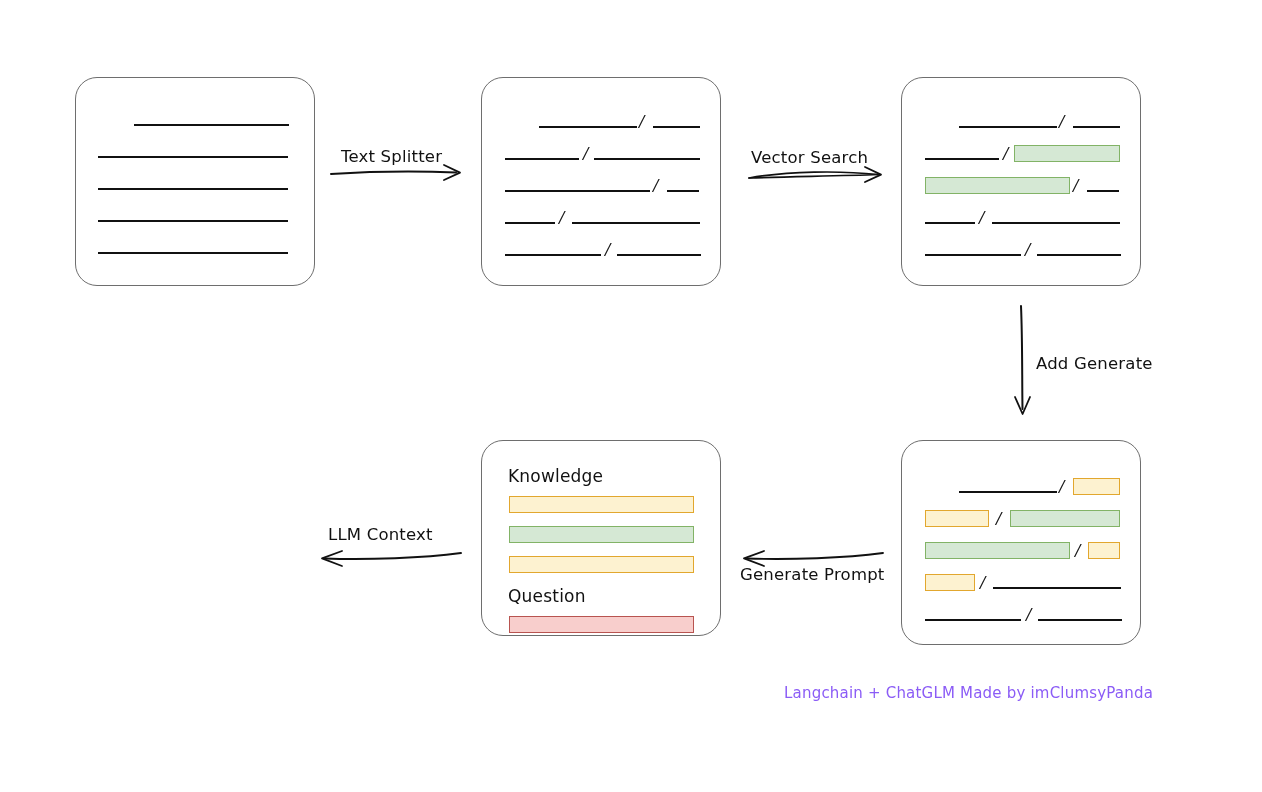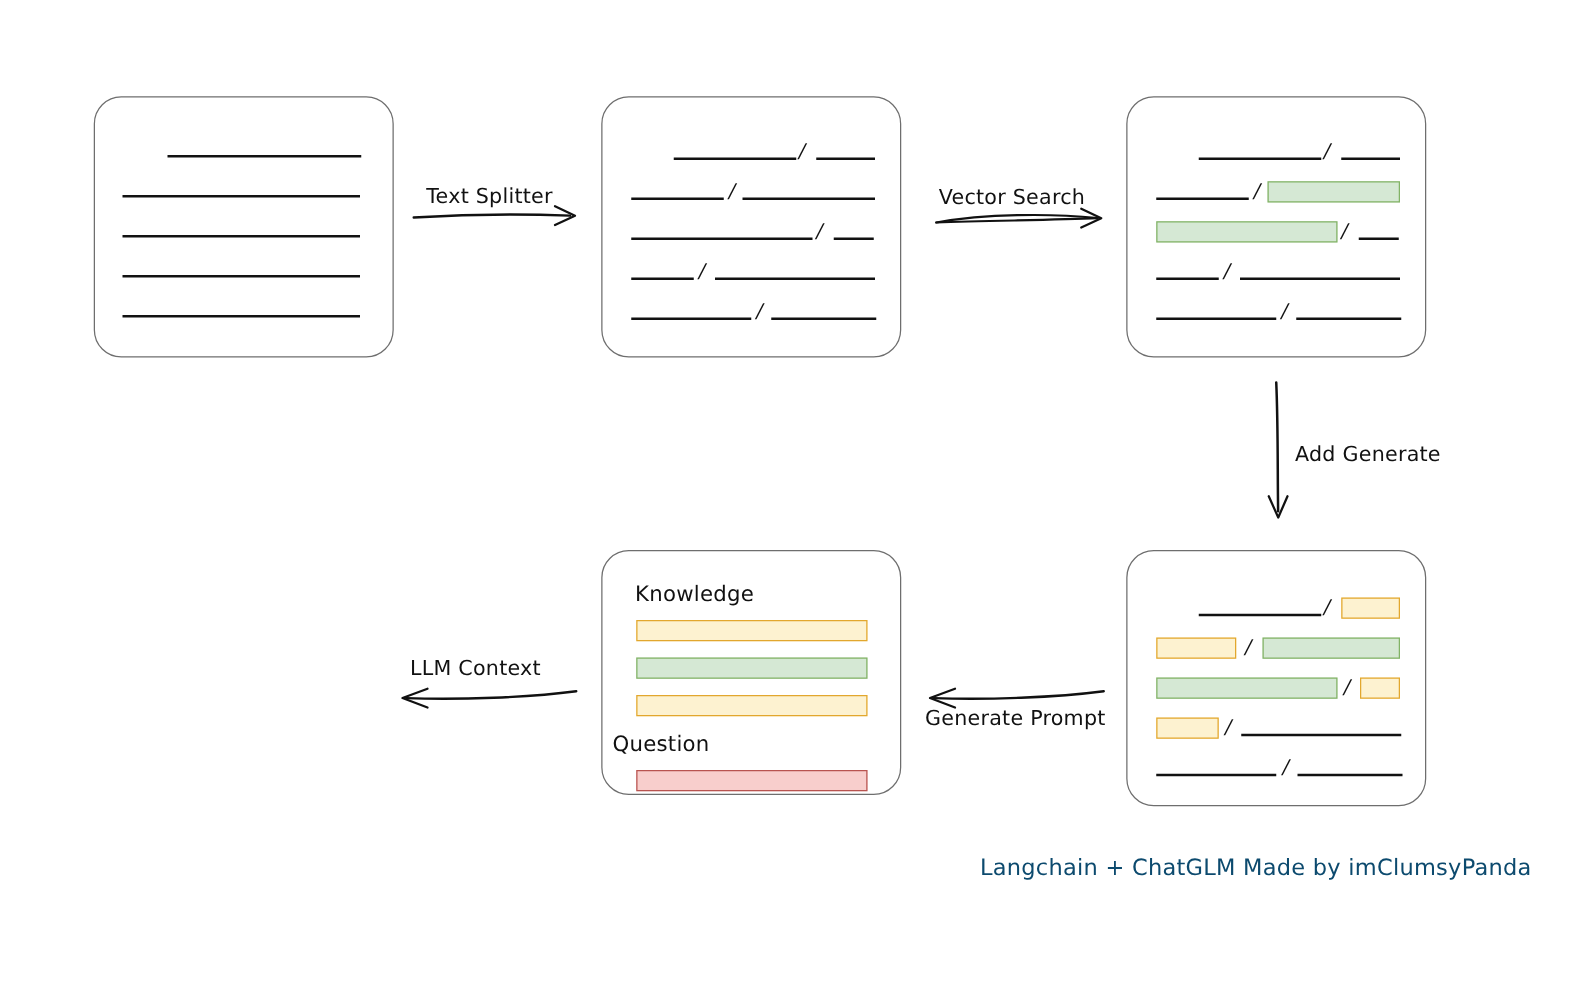--- a/index.html
+++ b/index.html
@@ -70,22 +70,22 @@
     font-family:"DejaVu Sans", sans-serif;
     font-size:16.5px;
     color:#111;
     white-space:nowrap;
     letter-spacing:.2px;
   }
 
   .caption{
     position:absolute;
     font-family:"DejaVu Sans", sans-serif;
-    font-size:18px;
-    color:#0c4a6e;
+    font-size:15px;
+    color:#8b5cf6;
     white-space:nowrap;
     letter-spacing:.2px;
   }
 </style>
 </head>
 <body>
 
 <div id="stage">
 
   <div class="card" style="left:75px;top:77px;width:240px;height:209px;">
@@ -205,21 +205,21 @@
     </svg>
   </div>
   <div class="edge-label" style="left:740px;top:518px;margin-top:47px;">Generate Prompt</div>
 
   <div class="card" style="left:481px;top:440px;width:240px;height:196px;">
     <div class="card-inner">
       <div class="card-label" style="left:26px;top:25px;">Knowledge</div>
       <div class="bar yellow" style="left:27px;top:55px;width:185px;"></div>
       <div class="bar green" style="left:27px;top:85px;width:185px;"></div>
       <div class="bar yellow" style="left:27px;top:115px;width:185px;"></div>
-      <div class="card-label" style="left:8px;top:145px;">Question</div>
+      <div class="card-label" style="left:26px;top:145px;">Question</div>
       <div class="bar red" style="left:27px;top:175px;width:185px;"></div>
     </div>
   </div>
 
   <div class="edge" style="left:318px;top:545px;">
     <svg width="146" height="26" viewBox="0 0 146 26">
       <path d="M143 8 C 105 13, 50 15, 7 13.5" stroke="#111" stroke-width="1.9" fill="none" stroke-linecap="round"></path>
       <path d="M24 6 L 4 13.4 L 24 21" stroke="#111" stroke-width="1.8" fill="none" stroke-linejoin="round" stroke-linecap="round"></path>
     </svg>
   </div>

